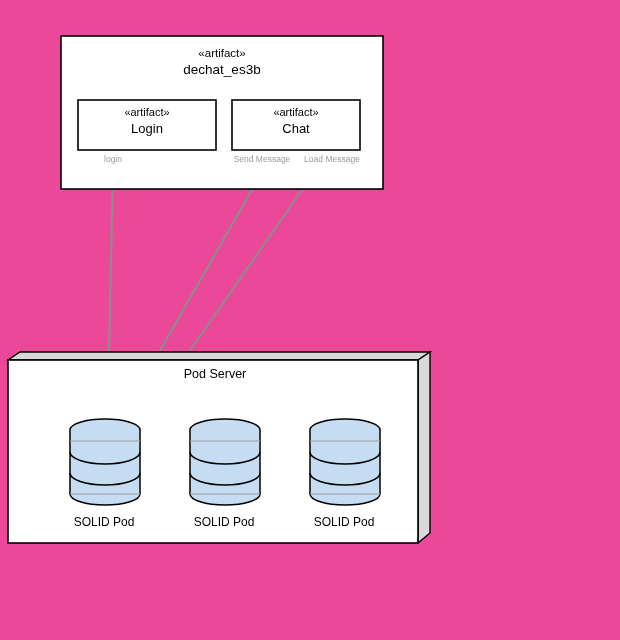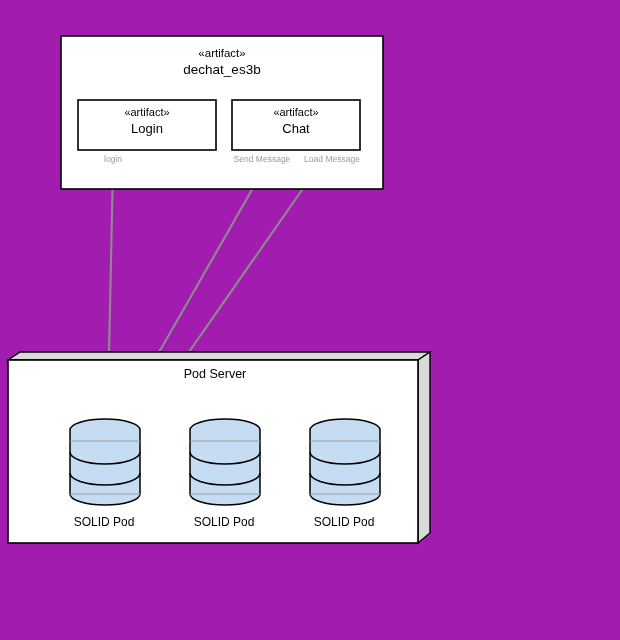--- a/index.html
+++ b/index.html
@@ -10,21 +10,21 @@
   body {
     width: 620px;
     height: 640px;
     font-family: "Liberation Sans", sans-serif;
     overflow: hidden;
   }
   #diagram-root {
     position: relative;
     width: 620px;
     height: 640px;
-    background: #a21caf;
+    background: #ec4899;
   }
   svg#diagram-canvas {
     position: absolute;
     left: 0;
     top: 0;
     width: 620px;
     height: 640px;
   }
   .box-stroke {
     fill: #ffffff;

